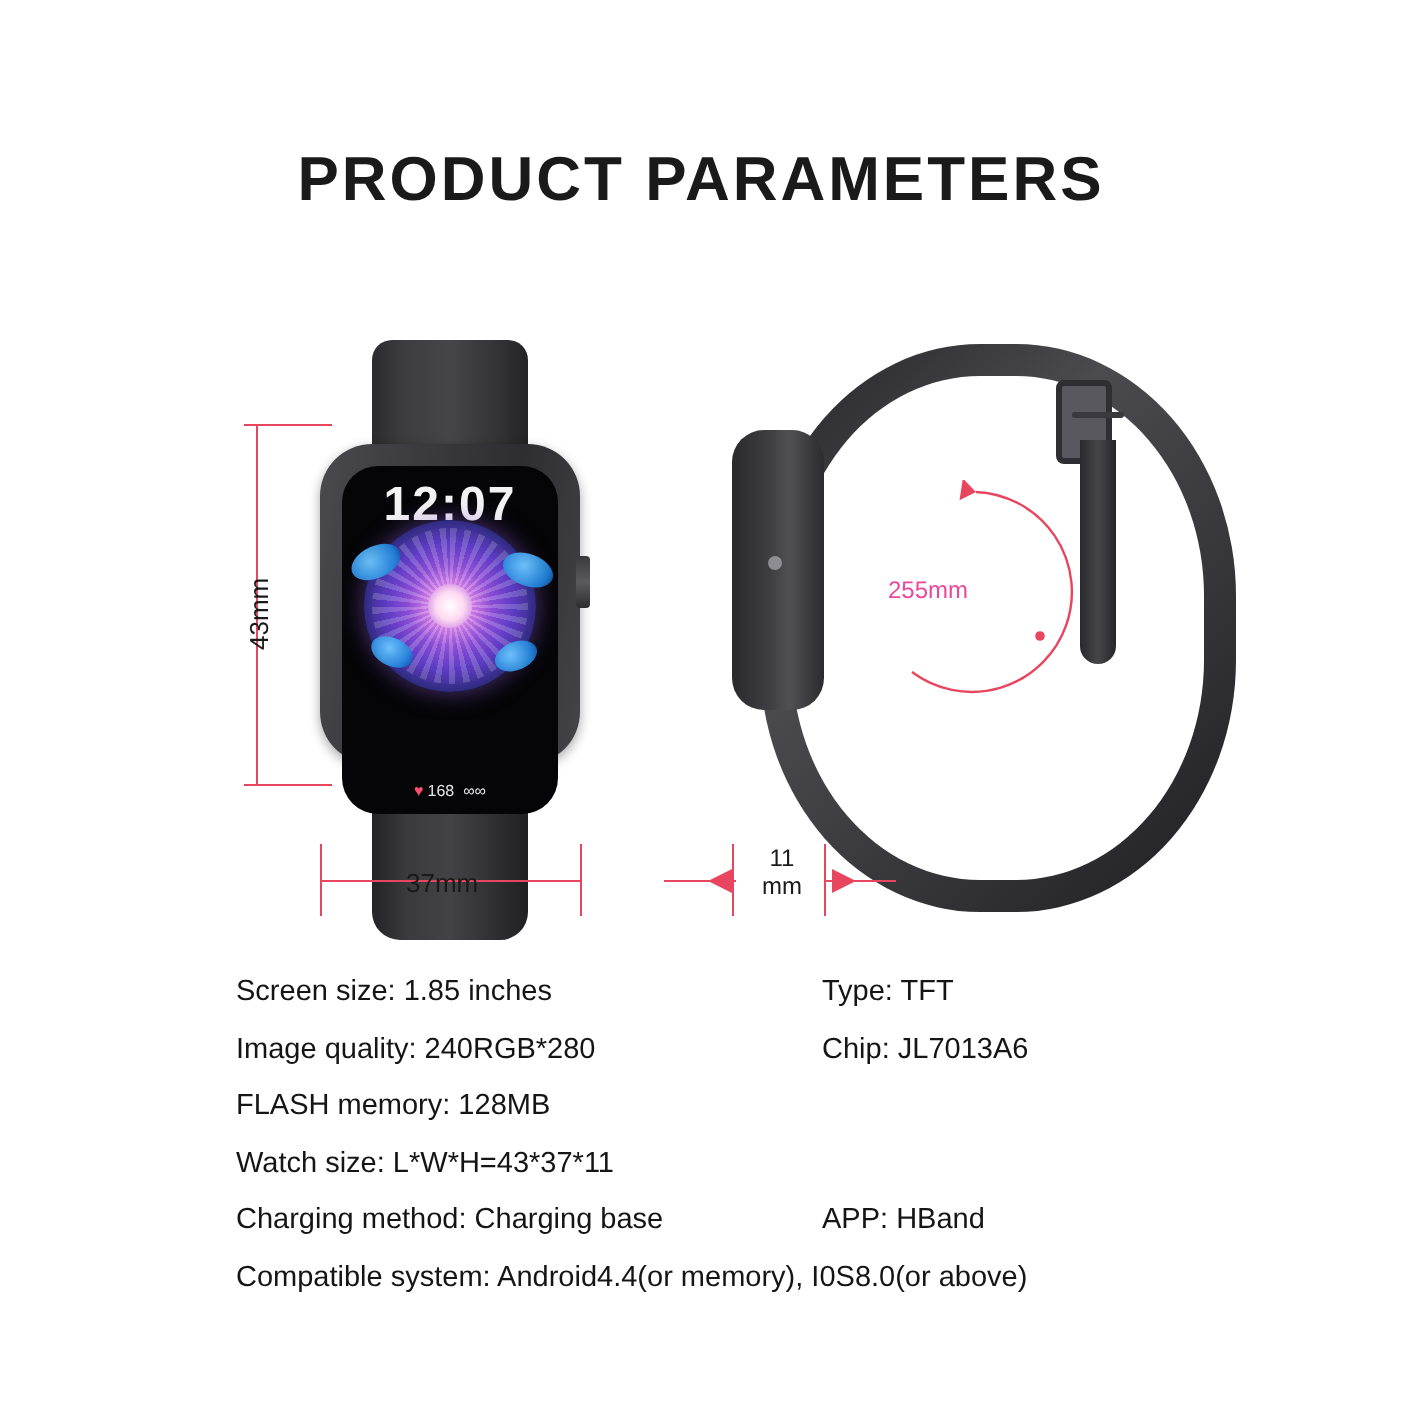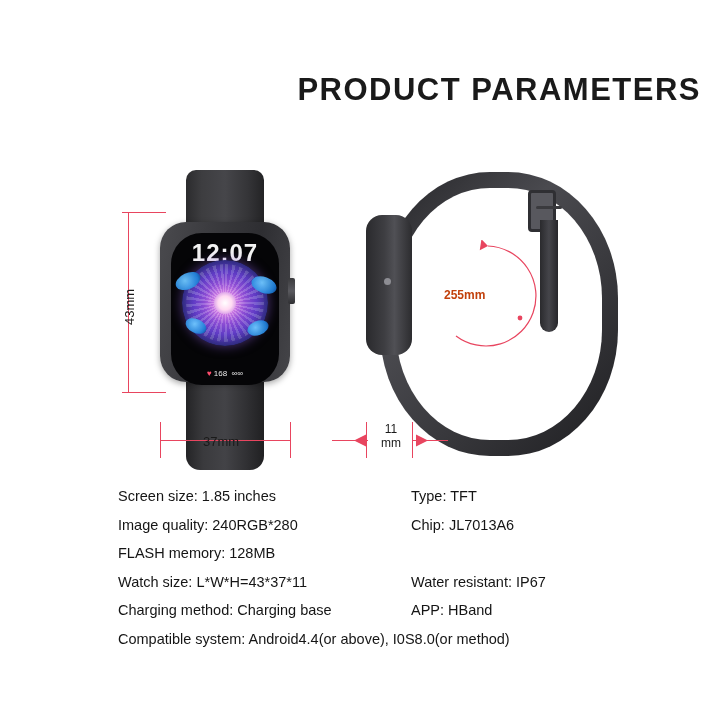--- a/index.html
+++ b/index.html
@@ -19,21 +19,21 @@
     inset: 0;
     background: #ffffff;
   }
 
   
   .title {
     position: absolute;
     top: 72px;
     left: 0;
     width: 701px;
-    text-align: right;
+    text-align: center;
     font-size: 31px;
     font-weight: bold;
     letter-spacing: 1.5px;
     color: #1a1a1a;
     font-family: "Liberation Sans", sans-serif;
   }
 
   
   .diagram {
     position: absolute;
@@ -86,23 +86,23 @@
     width: 7px;
     height: 26px;
     background: linear-gradient(180deg,#3a3a3d,#5a5a5f,#2e2e31);
     border-radius: 2px;
   }
   .screen {
     position: absolute;
     left: 11px;
     top: 63px;
     width: 108px;
-    height: 152px;
+    height: 174px;
     background: #050507;
-    border-radius: 31px;
+    border-radius: 18px;
     overflow: hidden;
   }
   .screen .time {
     position: absolute;
     top: 6px;
     left: 0;
     width: 100%;
     text-align: center;
     color: #f3f3f3;
     font-size: 24px;
@@ -247,23 +247,22 @@
     left: 72px;
     top: 80px;
     width: 112px;
     height: 112px;
   }
   .circ-label {
     position: absolute;
     left: 84px;
     top: 128px;
     font-size: 12px;
-    color: #c2410c;
-    font-family: "Liberation Sans", sans-serif;
-    font-weight: bold;
+    color: #ec4899;
+    font-family: "Liberation Sans", sans-serif;
   }
 
   
   .dim-line { position: absolute; background: #e8455f; }
   .dim-v { width: 1px; }
   .dim-h { height: 1px; }
   .tick { position: absolute; background: #e8455f; }
   .dim-label {
     position: absolute;
     color: #1a1a1a;
@@ -375,28 +374,27 @@
       <div class="spec-col-left">Image quality: 240RGB*280</div>
       <div class="spec-col-right">Chip: JL7013A6</div>
     </div>
 
     <div class="spec-row">
       <div class="spec-col-left">FLASH memory: 128MB</div>
     </div>
 
     <div class="spec-row">
       <div class="spec-col-left">Watch size: L*W*H=43*37*11</div>
-      <div class="spec-col-right">Water resistant: IP67</div>
     </div>
 
     <div class="spec-row">
       <div class="spec-col-left">Charging method: Charging base</div>
       <div class="spec-col-right">APP: HBand</div>
     </div>
 
 
     <div class="spec-row">
-      <div class="spec-full">Compatible system: Android4.4(or above), I0S8.0(or method)</div>
+      <div class="spec-full">Compatible system: Android4.4(or memory), I0S8.0(or above)</div>
     </div>
 
   </div>
 
 </div>
 
 </body></html>

